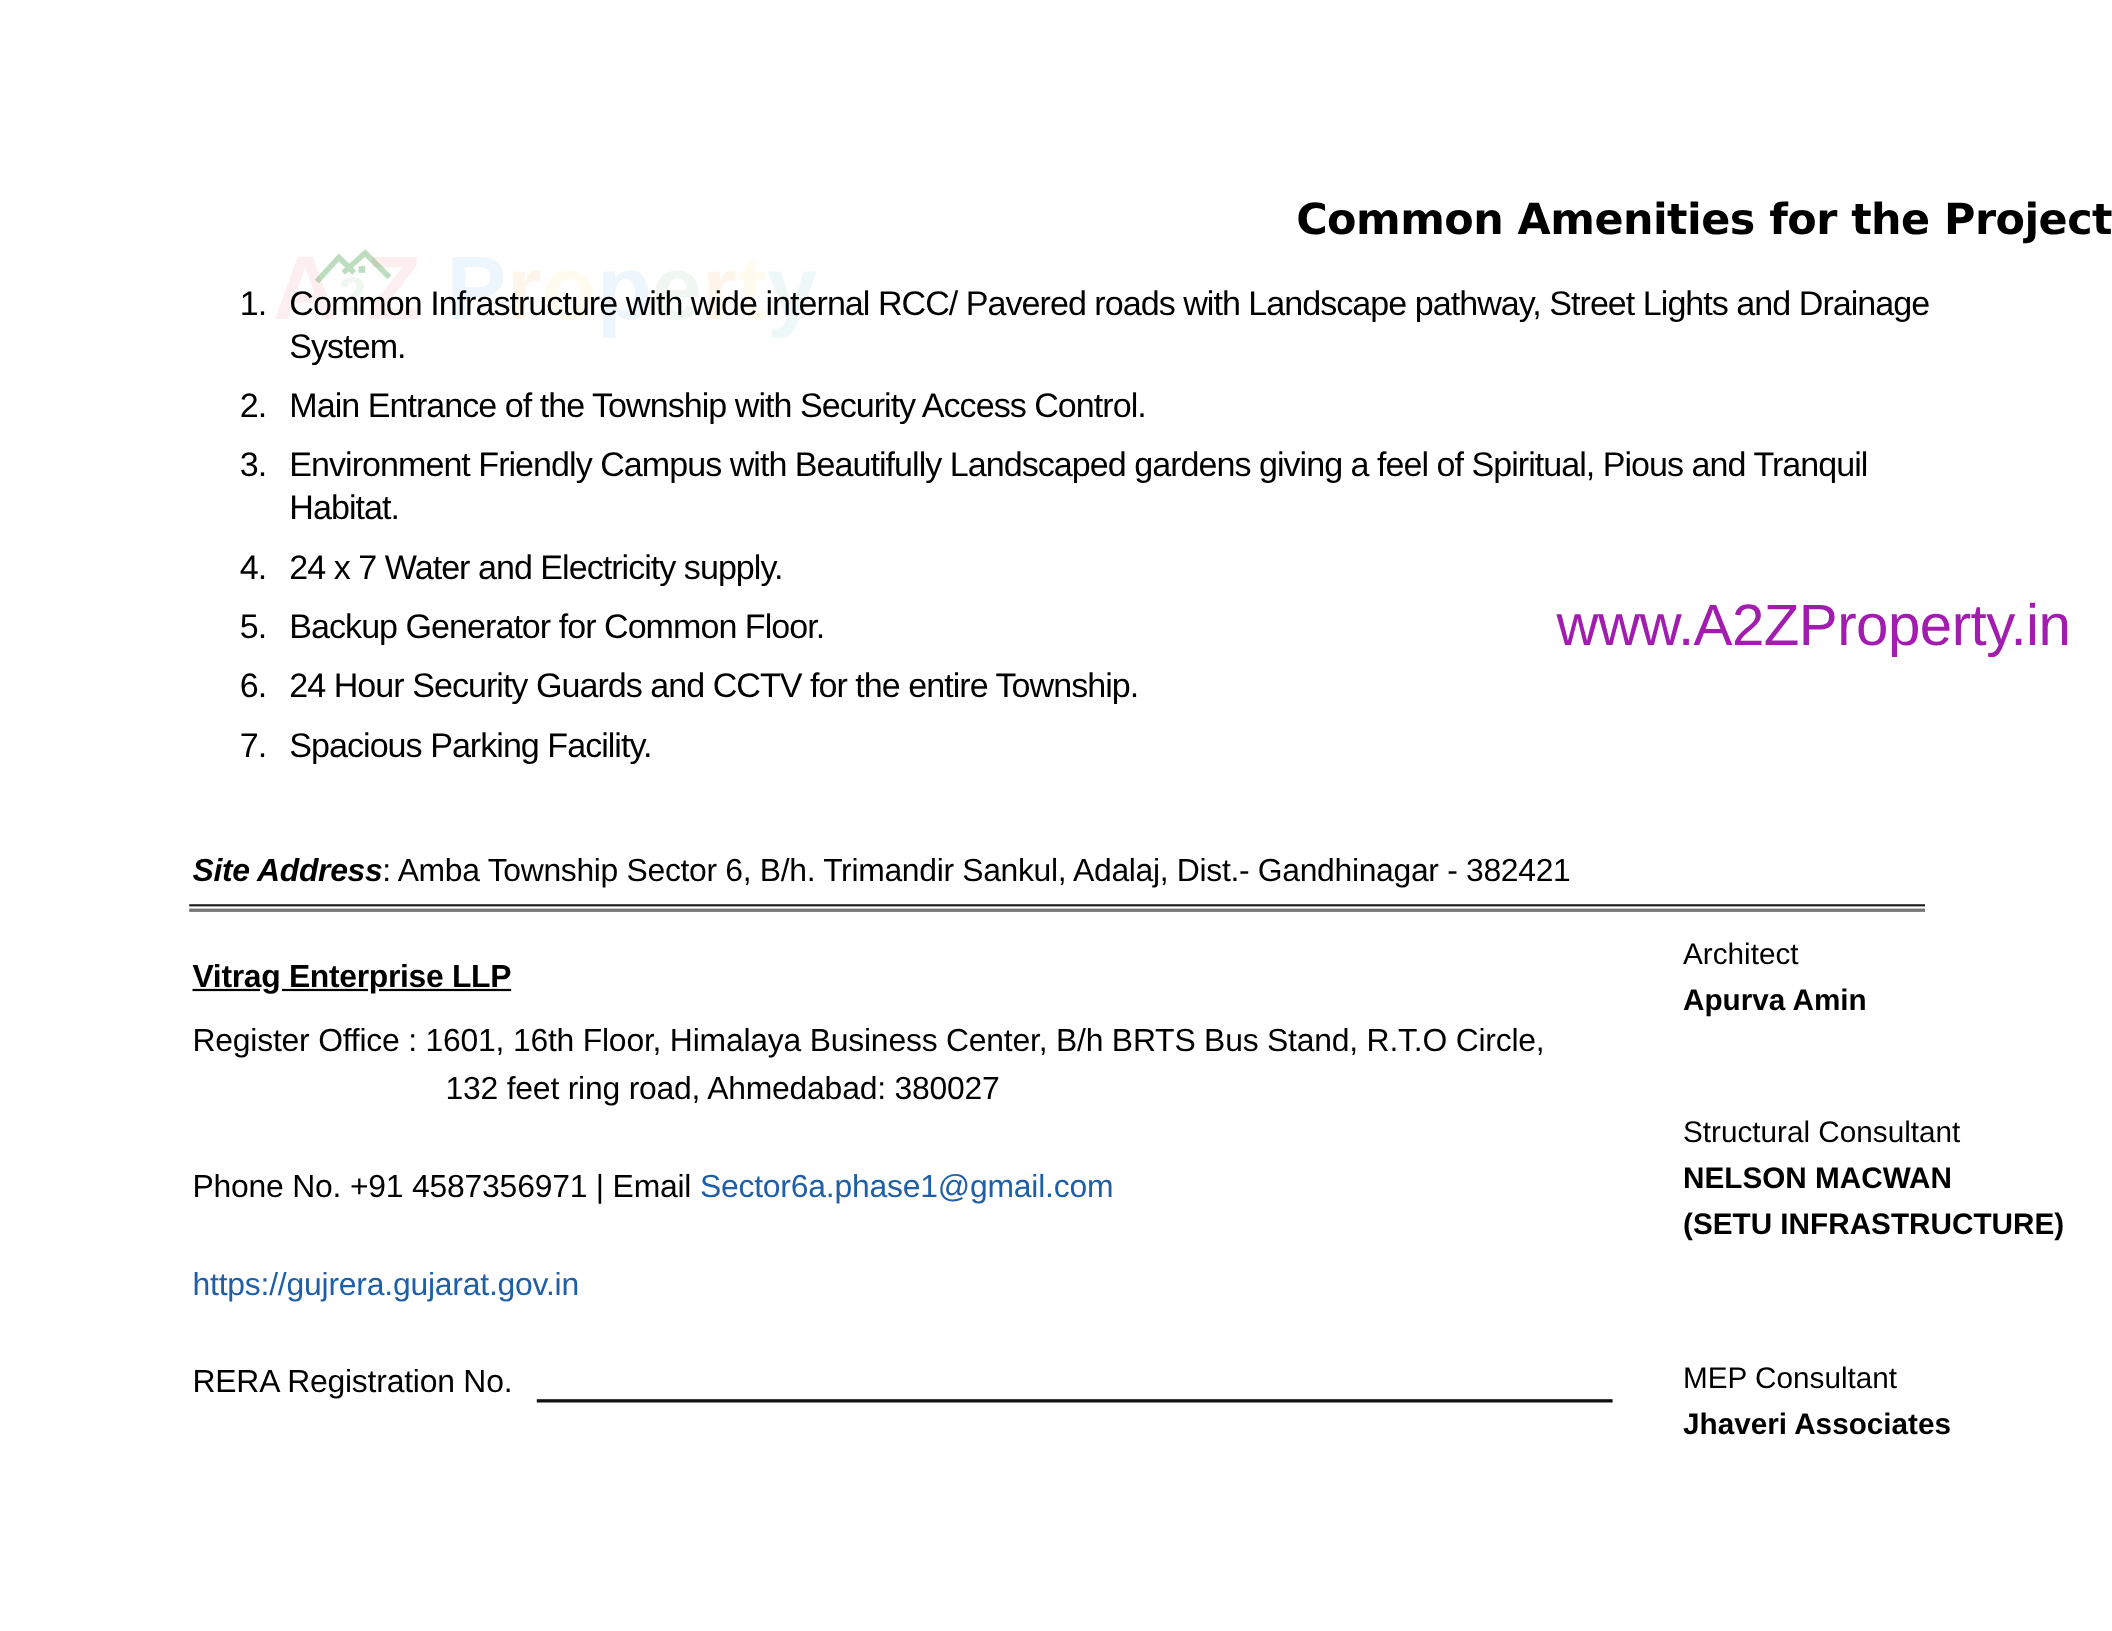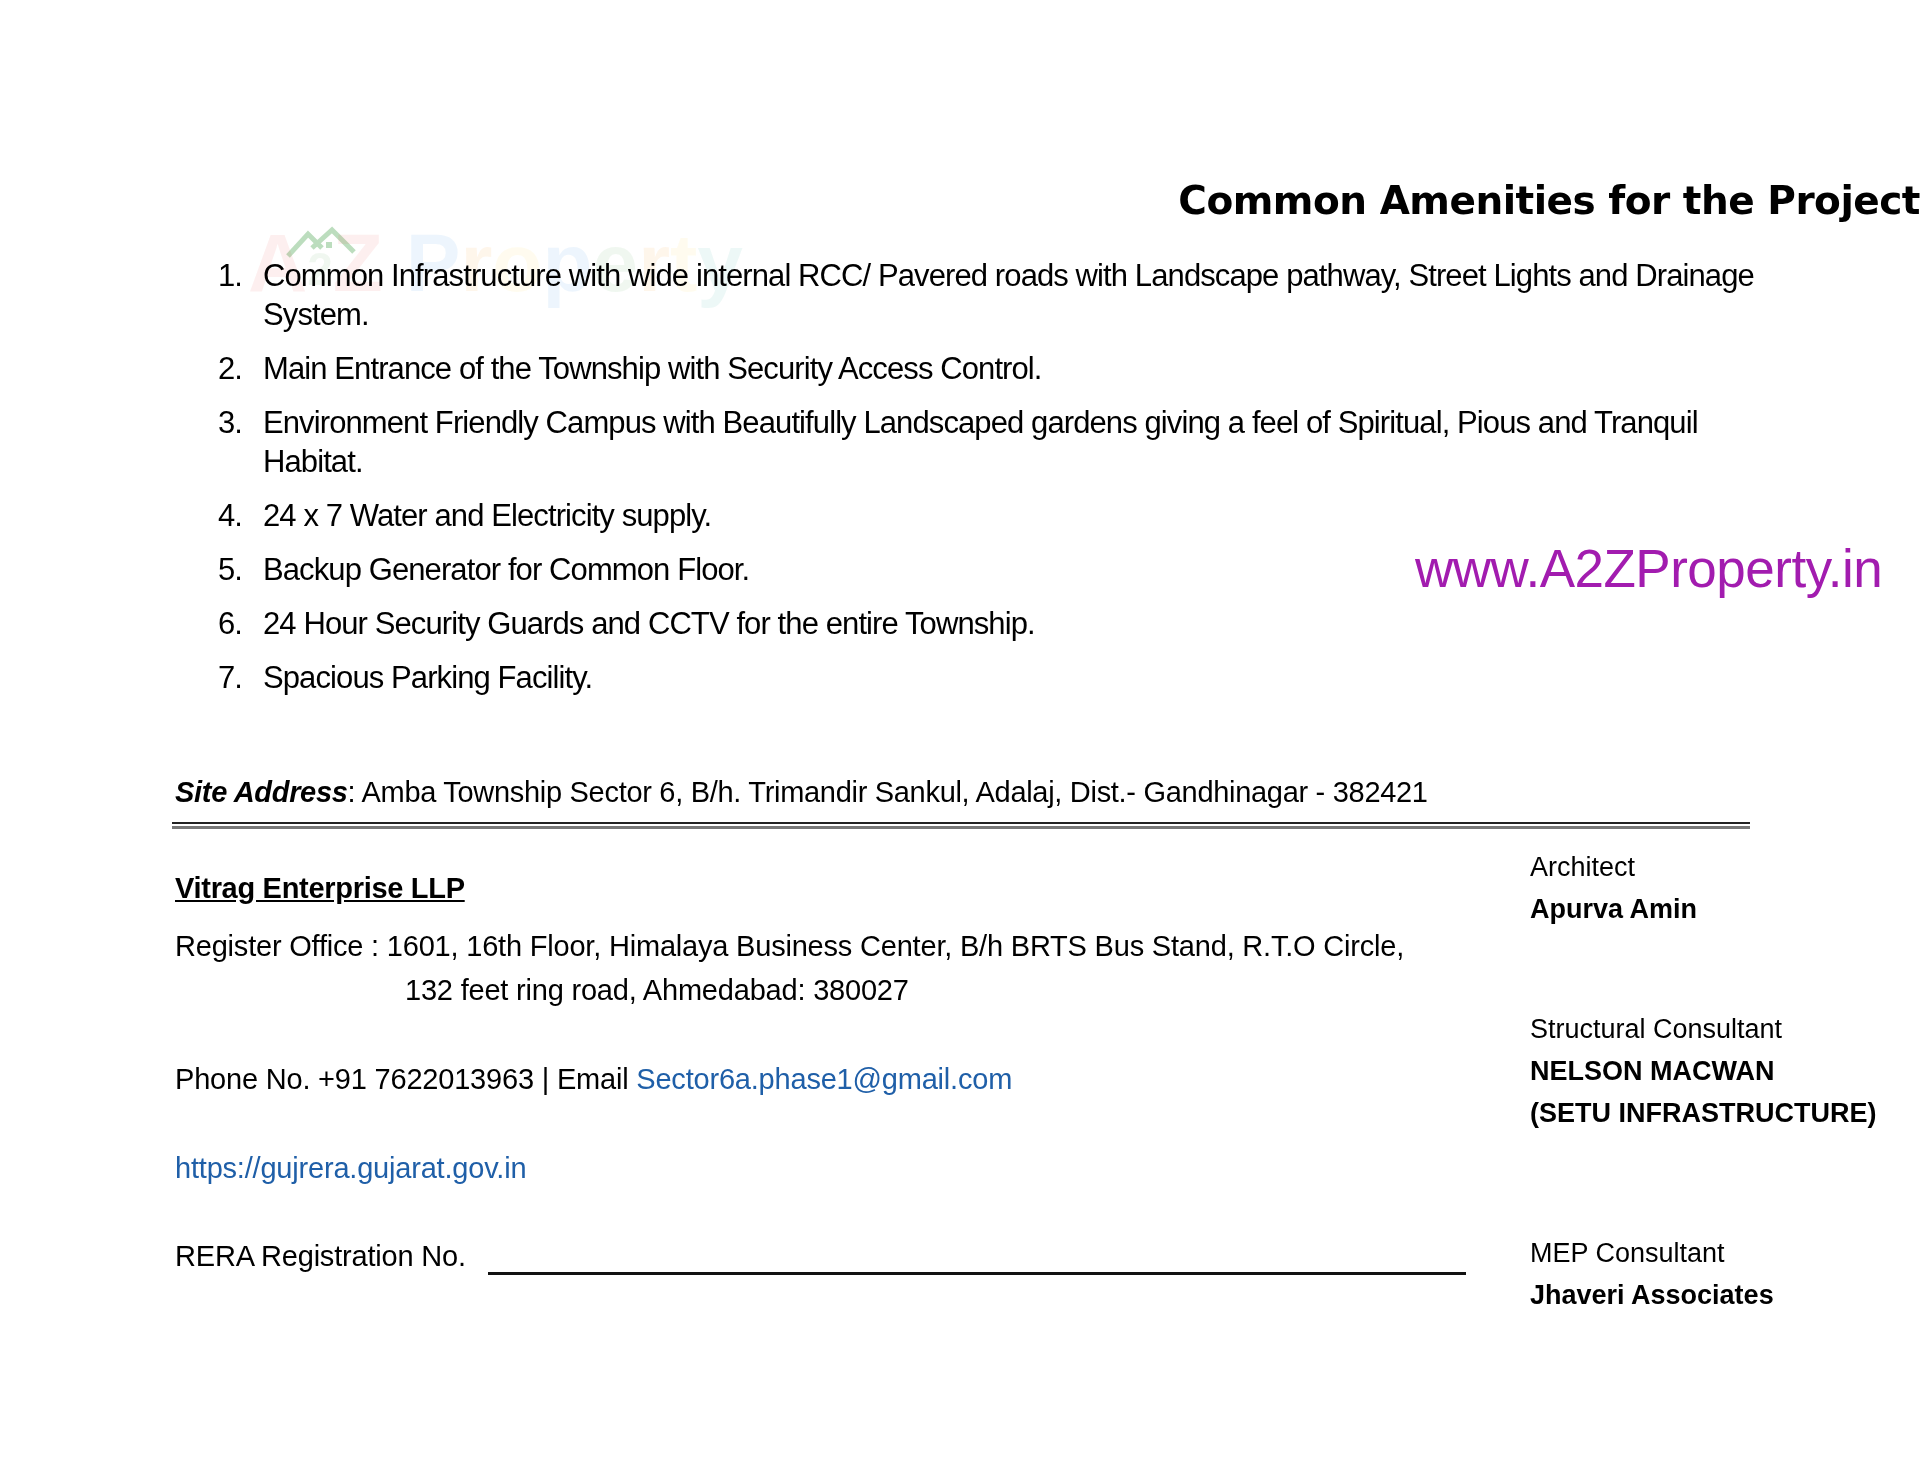--- a/index.html
+++ b/index.html
@@ -98,21 +98,21 @@
   </div>
 
   <div class="sep1"></div>
   <div class="sep2"></div>
 
   <div class="company">Vitrag Enterprise LLP</div>
   <div class="office-line office-1">Register Office : 1601, 16th Floor, Himalaya Business Center, B/h BRTS Bus Stand, R.T.O  Circle,</div>
   <div class="office-line office-2">132 feet ring road, Ahmedabad: 380027</div>
 
   <div class="phone-line">
-    <span>Phone No. +91 7622013963 | Email </span><a class="link">Sector6a.phase1@gmail.com</a>
+    <span>Phone No. +91 4587356971 | Email </span><a class="link">Sector6a.phase1@gmail.com</a>
   </div>
 
   <a class="link web-link">https://gujrera.gujarat.gov.in</a>
 
   <div class="rera">RERA Registration No.</div>
   <div class="rera-line"></div>
 
   <div class="consultants">
     <div class="c-block c-arch">
       <div class="c-role">Architect</div>

